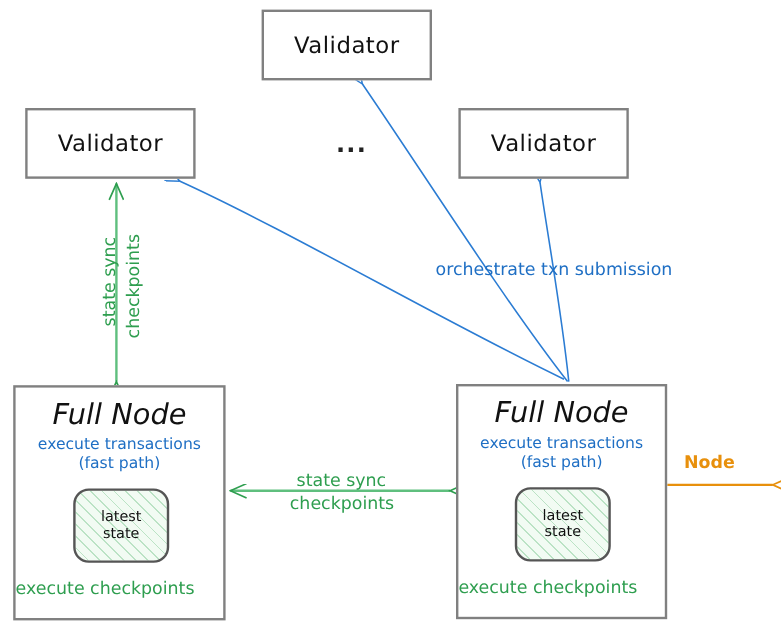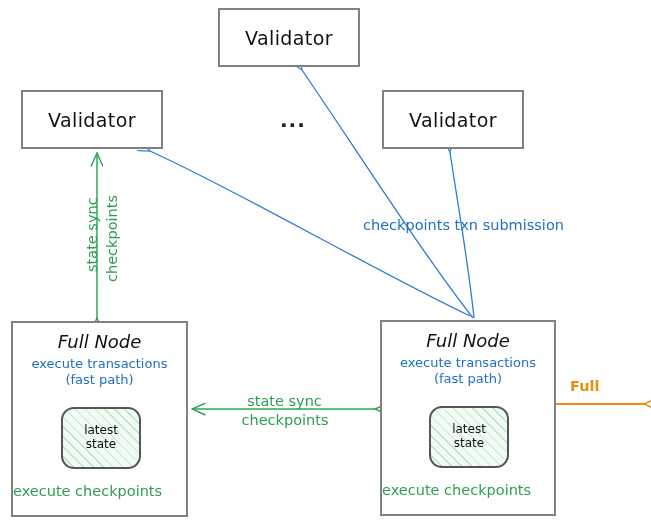--- a/index.html
+++ b/index.html
@@ -28,21 +28,21 @@
     font-weight:700;
     letter-spacing:1px;
   }
 
   .node-box{
     display:flex;flex-direction:column;align-items:center;
     padding-top:8px;
   }
   .node-title{
     font-family:"DejaVu Sans",sans-serif;
-    font-size:18px;
+    font-size:24px;
     color:#111111;
     font-style:italic;
     margin-bottom:4px;
   }
   .node-sub-blue{
     font-family:"DejaVu Sans",sans-serif;
     font-size:13px;
     color:#1f6fc4;
     text-align:right;
     line-height:1.22;
@@ -170,17 +170,17 @@
     </div>
     <div class="node-sub-green">execute checkpoints</div>
   </div>
 
   <div class="vert-label" style="left:84px;top:272px;">state sync</div>
   <div class="vert-label" style="left:104px;top:282px;">checkpoints</div>
 
   <div class="lbl lbl-green" style="left:232px;top:393px;width:105px;">state sync</div>
   <div class="lbl lbl-green" style="left:225px;top:412px;width:120px;">checkpoints</div>
 
-  <div class="lbl lbl-blue" style="left:363px;top:217px;">checkpoints txn submission</div>
+  <div class="lbl lbl-blue" style="left:363px;top:217px;">orchestrate txn submission</div>
 
-  <div class="lbl lbl-orange" style="left:570px;top:378px;">Full</div>
+  <div class="lbl lbl-orange" style="left:570px;top:378px;">Node</div>
 
 </div>
 
 </body></html>

